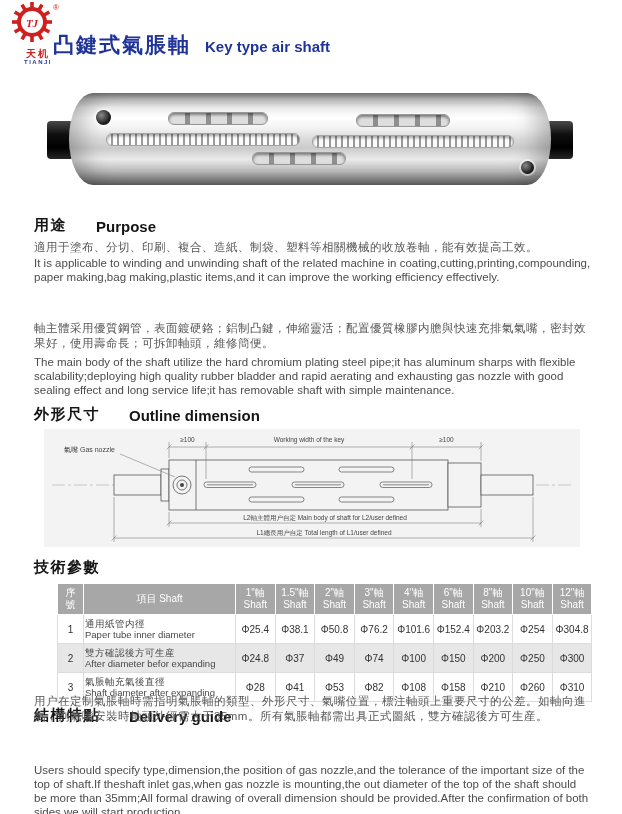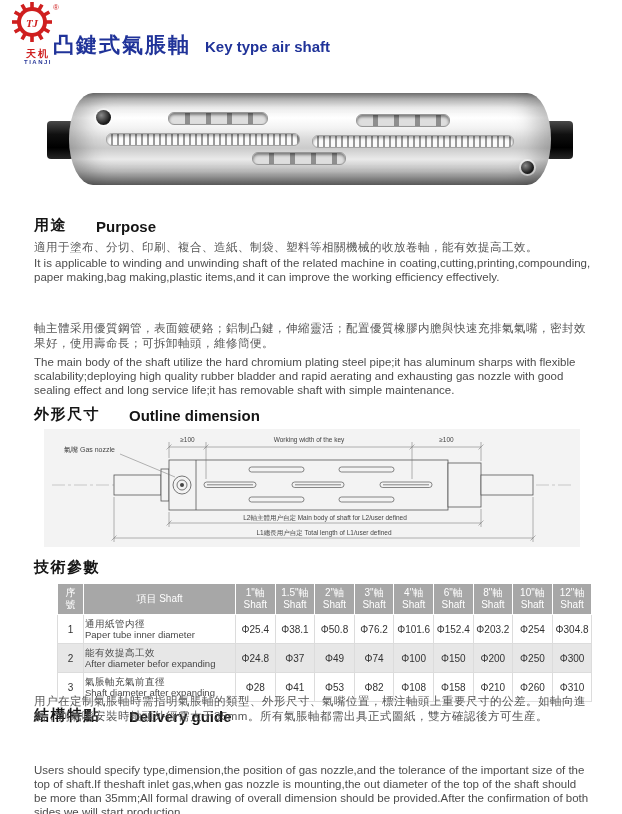--- a/index.html
+++ b/index.html
@@ -269,37 +269,37 @@
         <td>Φ76.2</td>
         <td>Φ101.6</td>
         <td>Φ152.4</td>
         <td>Φ203.2</td>
         <td>Φ254</td>
         <td>Φ304.8</td>
       </tr>
       <tr class="alt">
         <td>2</td>
         <td class="lbl">
-          <div class="l1">能有效提高工效</div>
+          <div class="l1">雙方確認後方可生産</div>
           <div>After diameter befor expanding</div>
         </td>
         <td>Φ24.8</td>
         <td>Φ37</td>
         <td>Φ49</td>
         <td>Φ74</td>
         <td>Φ100</td>
         <td>Φ150</td>
         <td>Φ200</td>
         <td>Φ250</td>
         <td>Φ300</td>
       </tr>
       <tr>
         <td>3</td>
         <td class="lbl">
-          <div class="l1">氣脹軸充氣前直徑</div>
+          <div class="l1">氣脹軸充氣後直徑</div>
           <div>Shaft diameter after expanding</div>
         </td>
         <td>Φ28</td>
         <td>Φ41</td>
         <td>Φ53</td>
         <td>Φ82</td>
         <td>Φ108</td>
         <td>Φ158</td>
         <td>Φ210</td>
         <td>Φ260</td>

